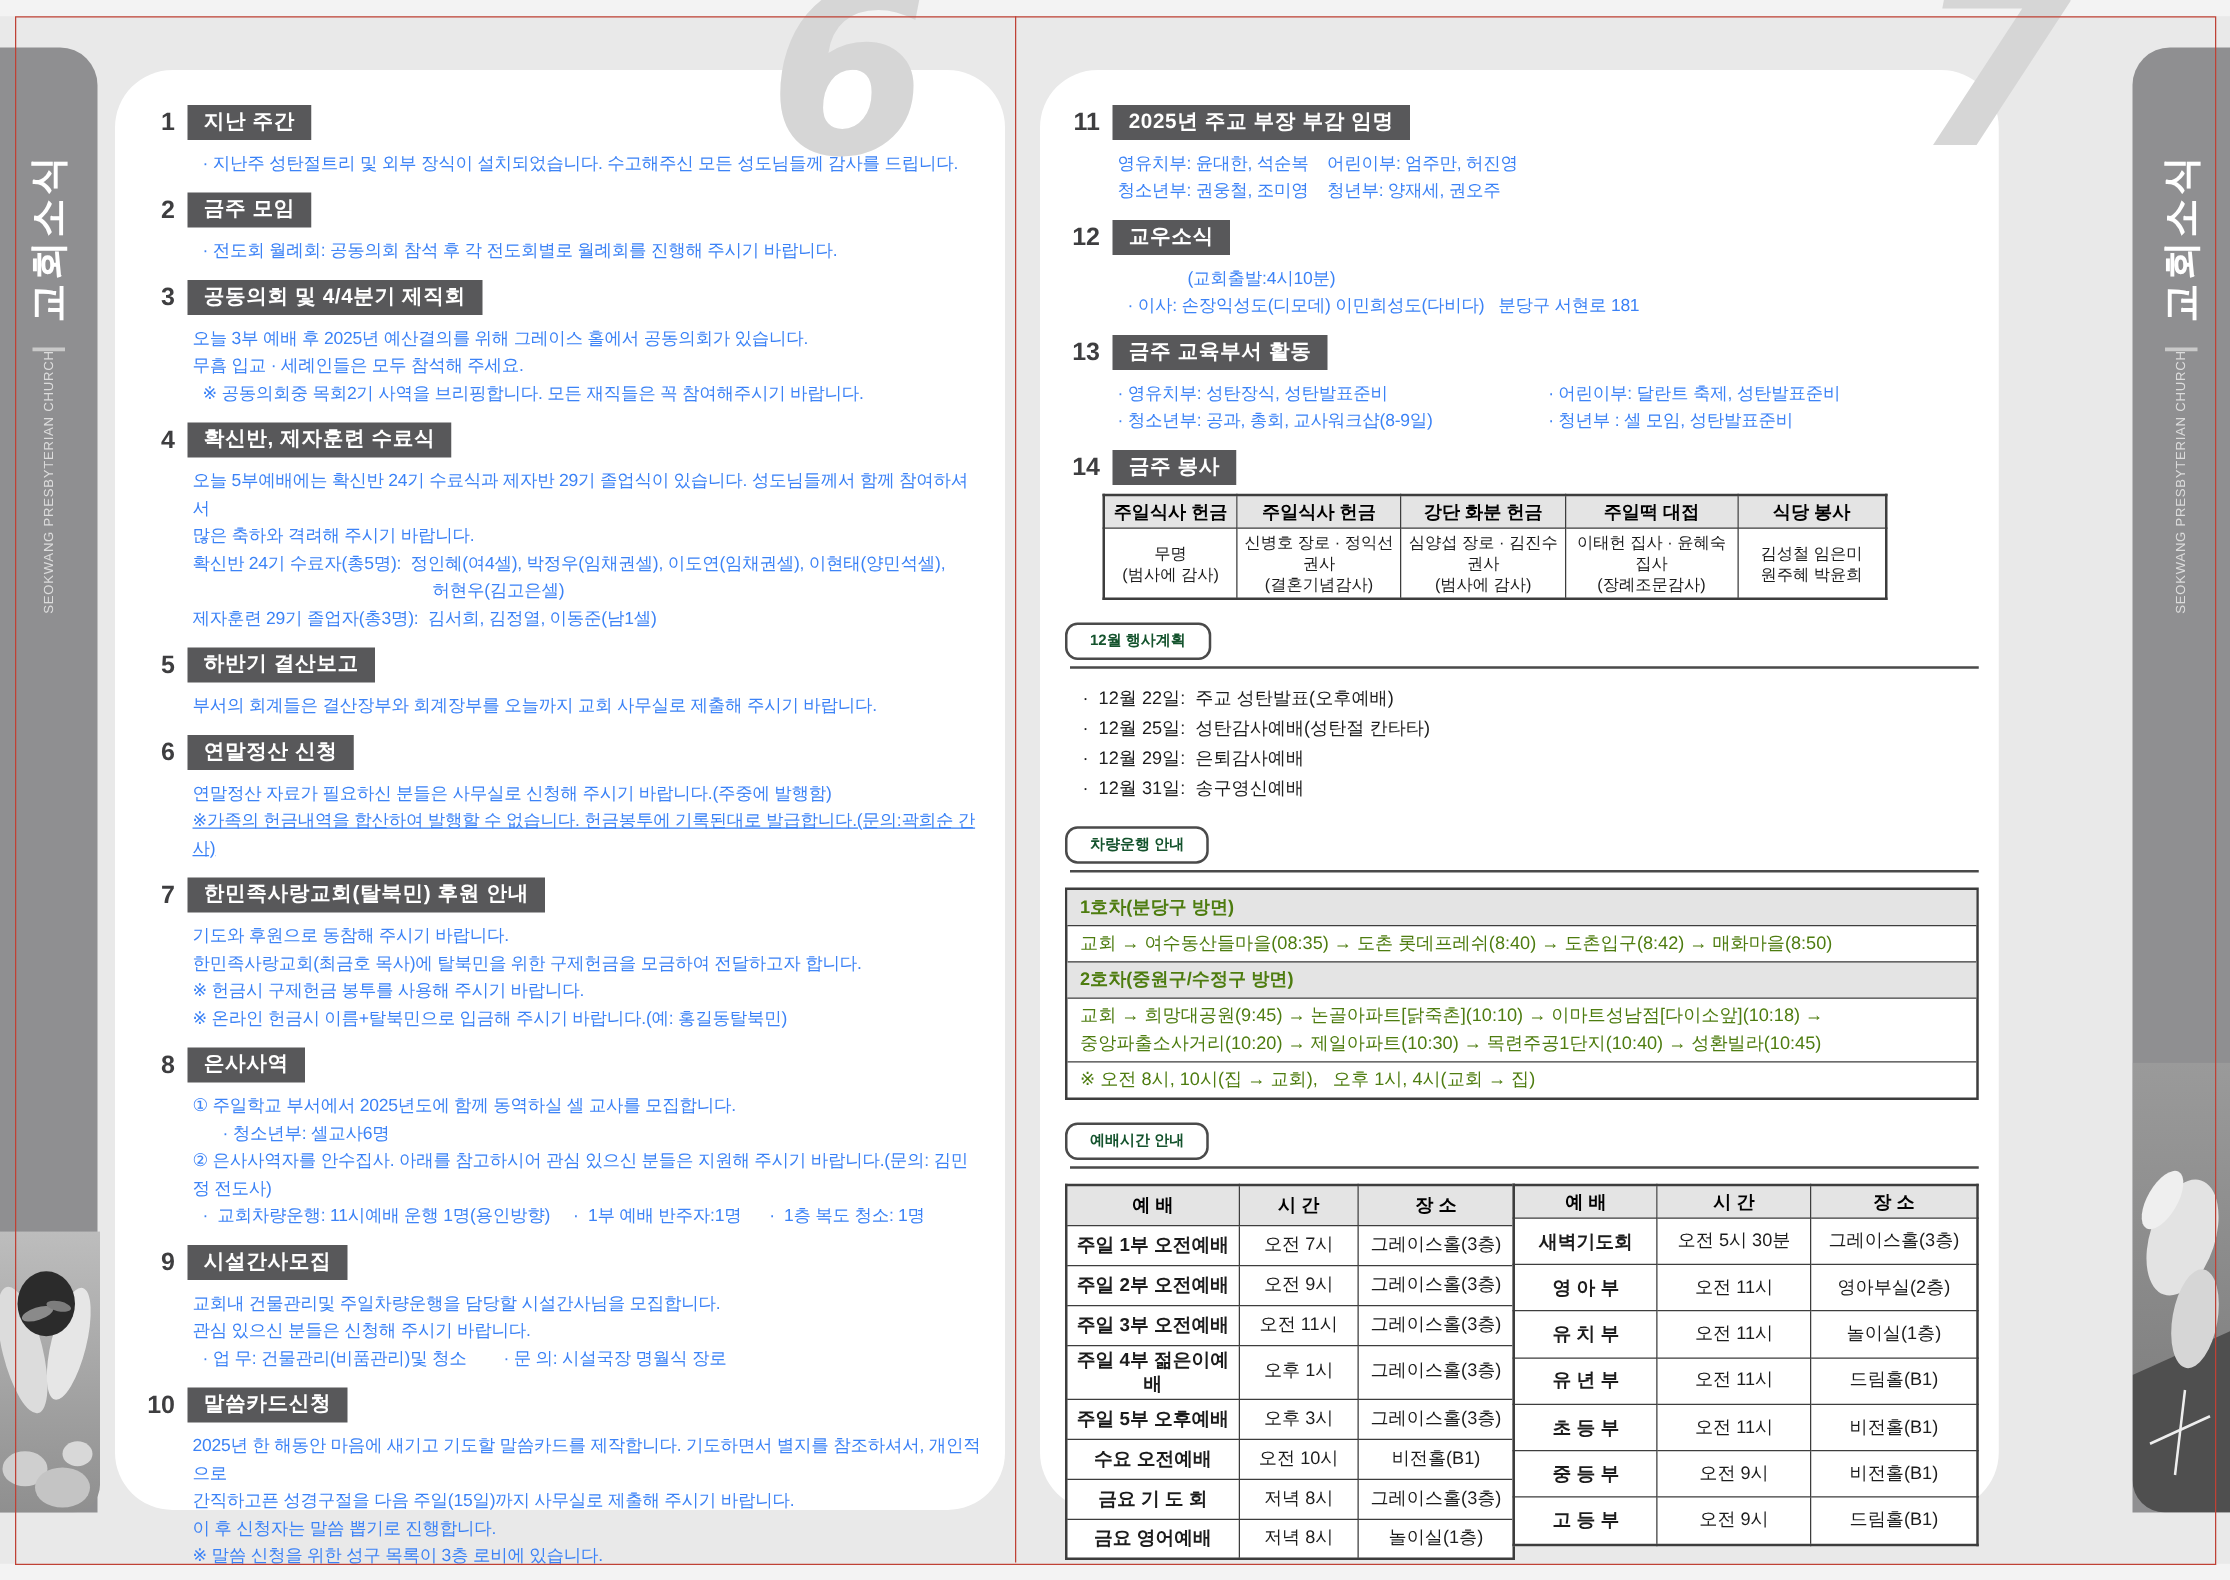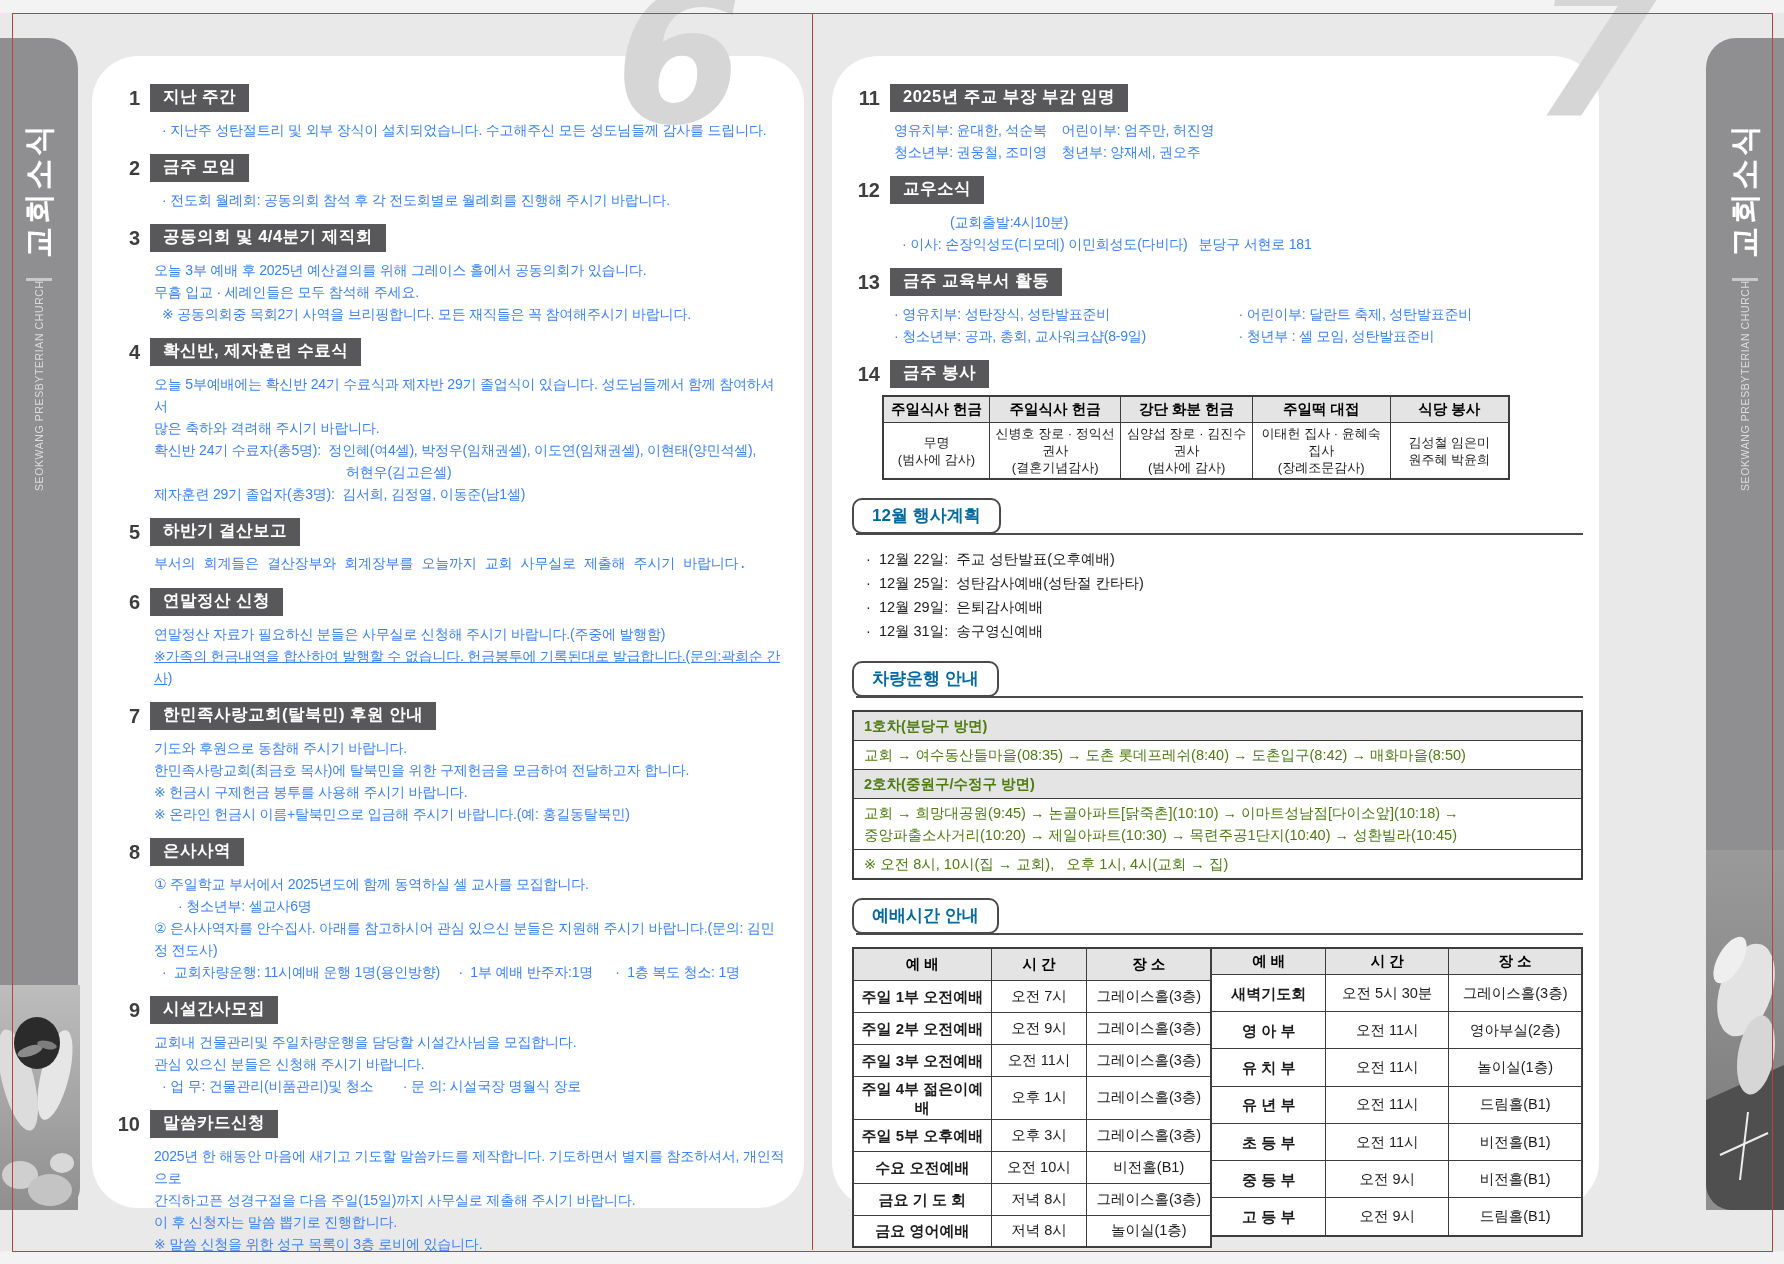--- a/index.html
+++ b/index.html
@@ -40,21 +40,21 @@
   
   .tbl{border-collapse:collapse;background:#fff;border:2px solid #3d3d3d;table-layout:fixed;}
   .tbl th,.tbl td{border:1px solid #3d3d3d;text-align:center;padding:2px 3px;overflow:hidden;}
   .tbl th{background:#e4e4e4;font-size:14.5px;font-weight:bold;padding:3px;}
   .svc{margin-left:30px;width:628px;}
   .svc td{font-size:13px;line-height:17px;color:#1c1c1c;}
   
   .sec{margin-top:18px;}
   .sec-head{position:relative;height:40px;margin-bottom:9px;}
   .sec-box{position:absolute;left:0;top:0;border:2.5px solid #4a4a4a;border-radius:10px;padding:4px 18px 5px;
-    font-weight:bold;font-size:17px;color:#0369a1;background:#fff;z-index:1;white-space:nowrap;}
+    font-weight:bold;font-size:12px;color:#14532d;background:#fff;z-index:1;white-space:nowrap;}
   .sec-head::after{content:'';position:absolute;left:4px;right:0;top:35px;border-top:2px solid #4a4a4a;}
   .ev-ln{font-size:14.5px;line-height:24px;margin-left:14px;color:#1c1c1c;white-space:pre-wrap;}
   
   .veh{border:2px solid #3d3d3d;background:#fff;}
   .veh-row{border-top:1px solid #3d3d3d;padding:3px 10px;font-size:14.5px;line-height:22px;color:#4d7c0f;white-space:pre-wrap;}
   .veh-row:first-child{border-top:none;}
   .veh-label{background:#e4e4e4;font-weight:bold;}
   
   .worship-wrap{display:flex;align-items:flex-start;}
   .wt td{font-size:14.5px;line-height:19px;color:#1c1c1c;}
@@ -122,21 +122,21 @@
           <div class="ln" style="padding-left: 0px;">많은 축하와 격려해 주시기 바랍니다.</div>
           <div class="ln" style="padding-left: 0px;">확신반 24기 수료자(총5명):  정인혜(여4셀), 박정우(임채권셀), 이도연(임채권셀), 이현태(양민석셀),</div>
           <div class="ln" style="padding-left: 192px;">허현우(김고은셀)</div>
           <div class="ln" style="padding-left: 0px;">제자훈련 29기 졸업자(총3명):  김서희, 김정열, 이동준(남1셀)</div>
         </div>
         <div class="it-head">
           <span class="it-num">5</span>
           <span class="it-badge">하반기 결산보고</span>
         </div>
         <div class="it-lines">
-          <div class="ln" style="padding-left: 0px; font-family: Liberation Mono, monospace;">부서의 회계들은 결산장부와 회계장부를 오늘까지 교회 사무실로 제출해 주시기 바랍니다.</div>
+          <div class="ln" style="padding-left: 0px;">부서의 회계들은 결산장부와 회계장부를 오늘까지 교회 사무실로 제출해 주시기 바랍니다.</div>
         </div>
         <div class="it-head">
           <span class="it-num">6</span>
           <span class="it-badge">연말정산 신청</span>
         </div>
         <div class="it-lines">
           <div class="ln" style="padding-left: 0px;">연말정산 자료가 필요하신 분들은 사무실로 신청해 주시기 바랍니다.(주중에 발행함)</div>
           <div class="ln" style="padding-left: 0px; text-decoration: underline;">※가족의 헌금내역을 합산하여 발행할 수 없습니다. 헌금봉투에 기록된대로 발급합니다.(문의:곽희순 간사)</div>
         </div>
         <div class="it-head">

